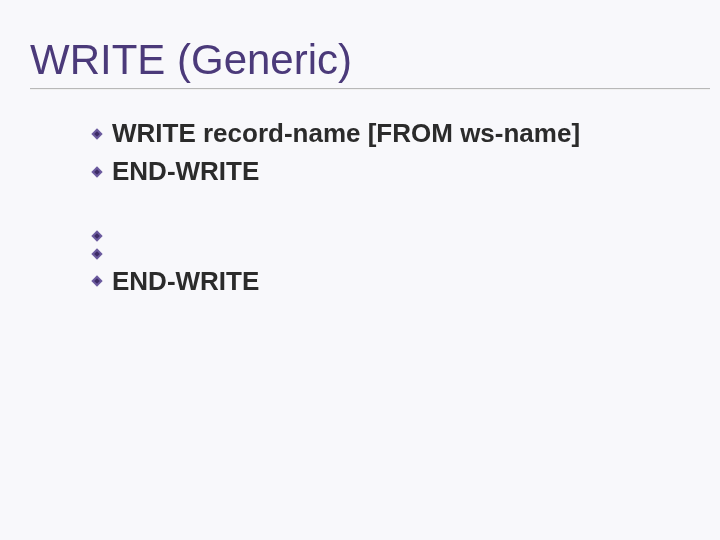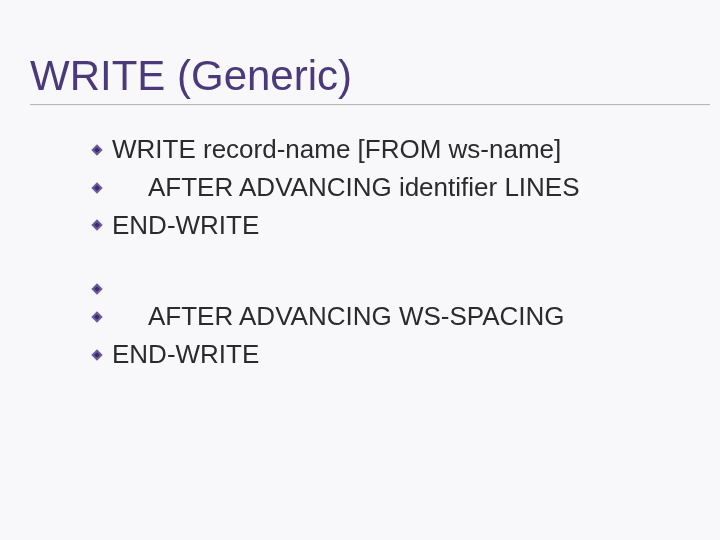--- a/index.html
+++ b/index.html
@@ -6,21 +6,21 @@
     body {
       width: 720px;
       height: 540px;
       background: #f8f8fb;
       font-family: Verdana, Geneva, sans-serif;
       overflow: hidden;
     }
     .slide {
       width: 100%;
       height: 100%;
-      padding: 52px 30px 30px 30px;
+      padding: 36px 30px 30px 30px;
       position: relative;
     }
     .title {
       font-size: 42px;
       color: #4b3a7a;
       font-weight: 400;
       margin-bottom: 4px;
     }
     .title-underline {
       height: 1px;
@@ -43,21 +43,21 @@
       width: 14px;
       height: 14px;
       margin-right: 8px;
       flex-shrink: 0;
       display: inline-block;
     }
     .bullet svg { display: block; }
     .item-text {
       font-size: 26px;
       color: #2b2b2b;
-      font-weight: 400;
+      font-weight: 700;
     }
     .indent { padding-left: 36px; }
     .group-gap { height: 36px; }
   </style>
 </head>
 <body>
 
 <div class="slide">
   <div class="title">WRITE (Generic)</div>
   <div class="title-underline"></div>
@@ -67,29 +67,20 @@
     <div class="bullet-row">
       <span class="bullet">
         <svg width="14" height="14" viewBox="0 0 14 14">
             <rect x="3" y="3" width="8" height="8" transform="rotate(45 7 7)" fill="#6b5a9e"></rect>
             <rect x="5" y="5" width="4" height="4" transform="rotate(45 7 7)" fill="#3d2c66"></rect>
           </svg>
       </span>
       <span class="item-text">WRITE record-name [FROM ws-name]</span>
     </div>
 
-    <div class="bullet-row">
-      <span class="bullet">
-        <svg width="14" height="14" viewBox="0 0 14 14">
-            <rect x="3" y="3" width="8" height="8" transform="rotate(45 7 7)" fill="#6b5a9e"></rect>
-            <rect x="5" y="5" width="4" height="4" transform="rotate(45 7 7)" fill="#3d2c66"></rect>
-          </svg>
-      </span>
-      <span class="item-text indent">AFTER ADVANCING identifier LINES</span>
-    </div>
 
     <div class="bullet-row">
       <span class="bullet">
         <svg width="14" height="14" viewBox="0 0 14 14">
             <rect x="3" y="3" width="8" height="8" transform="rotate(45 7 7)" fill="#6b5a9e"></rect>
             <rect x="5" y="5" width="4" height="4" transform="rotate(45 7 7)" fill="#3d2c66"></rect>
           </svg>
       </span>
       <span class="item-text">END-WRITE</span>
     </div>
@@ -105,21 +96,20 @@
       </span>
     </div>
 
     <div class="bullet-row">
       <span class="bullet">
         <svg width="14" height="14" viewBox="0 0 14 14">
             <rect x="3" y="3" width="8" height="8" transform="rotate(45 7 7)" fill="#6b5a9e"></rect>
             <rect x="5" y="5" width="4" height="4" transform="rotate(45 7 7)" fill="#3d2c66"></rect>
           </svg>
       </span>
-      <span class="item-text indent">AFTER ADVANCING WS-SPACING</span>
     </div>
 
     <div class="bullet-row">
       <span class="bullet">
         <svg width="14" height="14" viewBox="0 0 14 14">
             <rect x="3" y="3" width="8" height="8" transform="rotate(45 7 7)" fill="#6b5a9e"></rect>
             <rect x="5" y="5" width="4" height="4" transform="rotate(45 7 7)" fill="#3d2c66"></rect>
           </svg>
       </span>
       <span class="item-text">END-WRITE</span>

